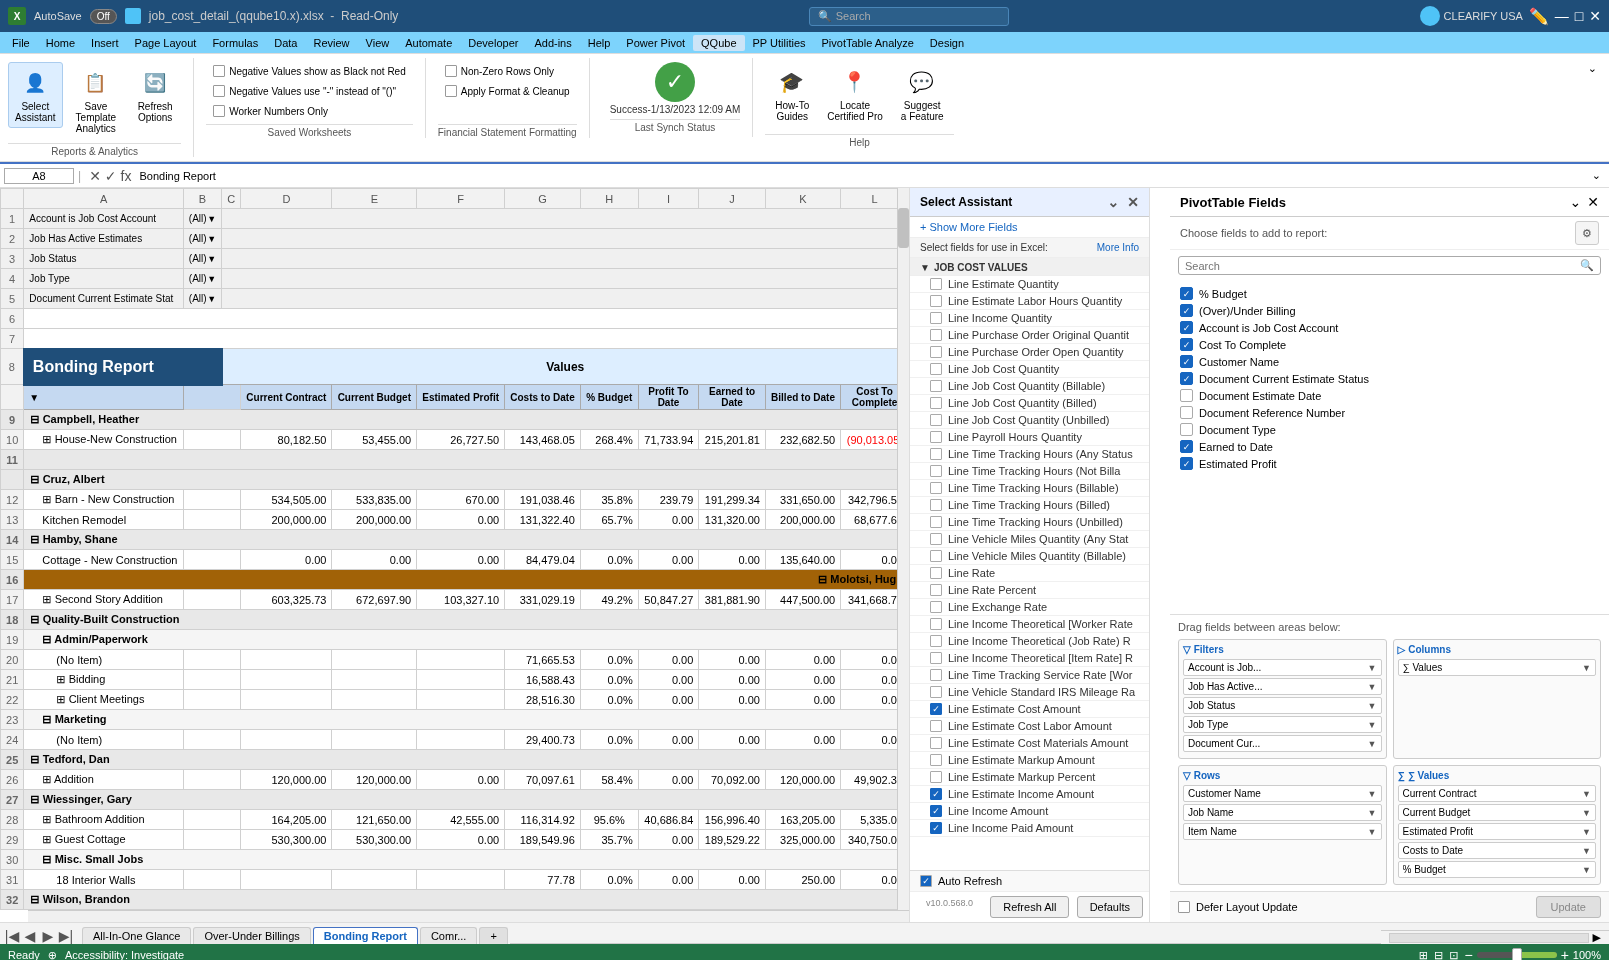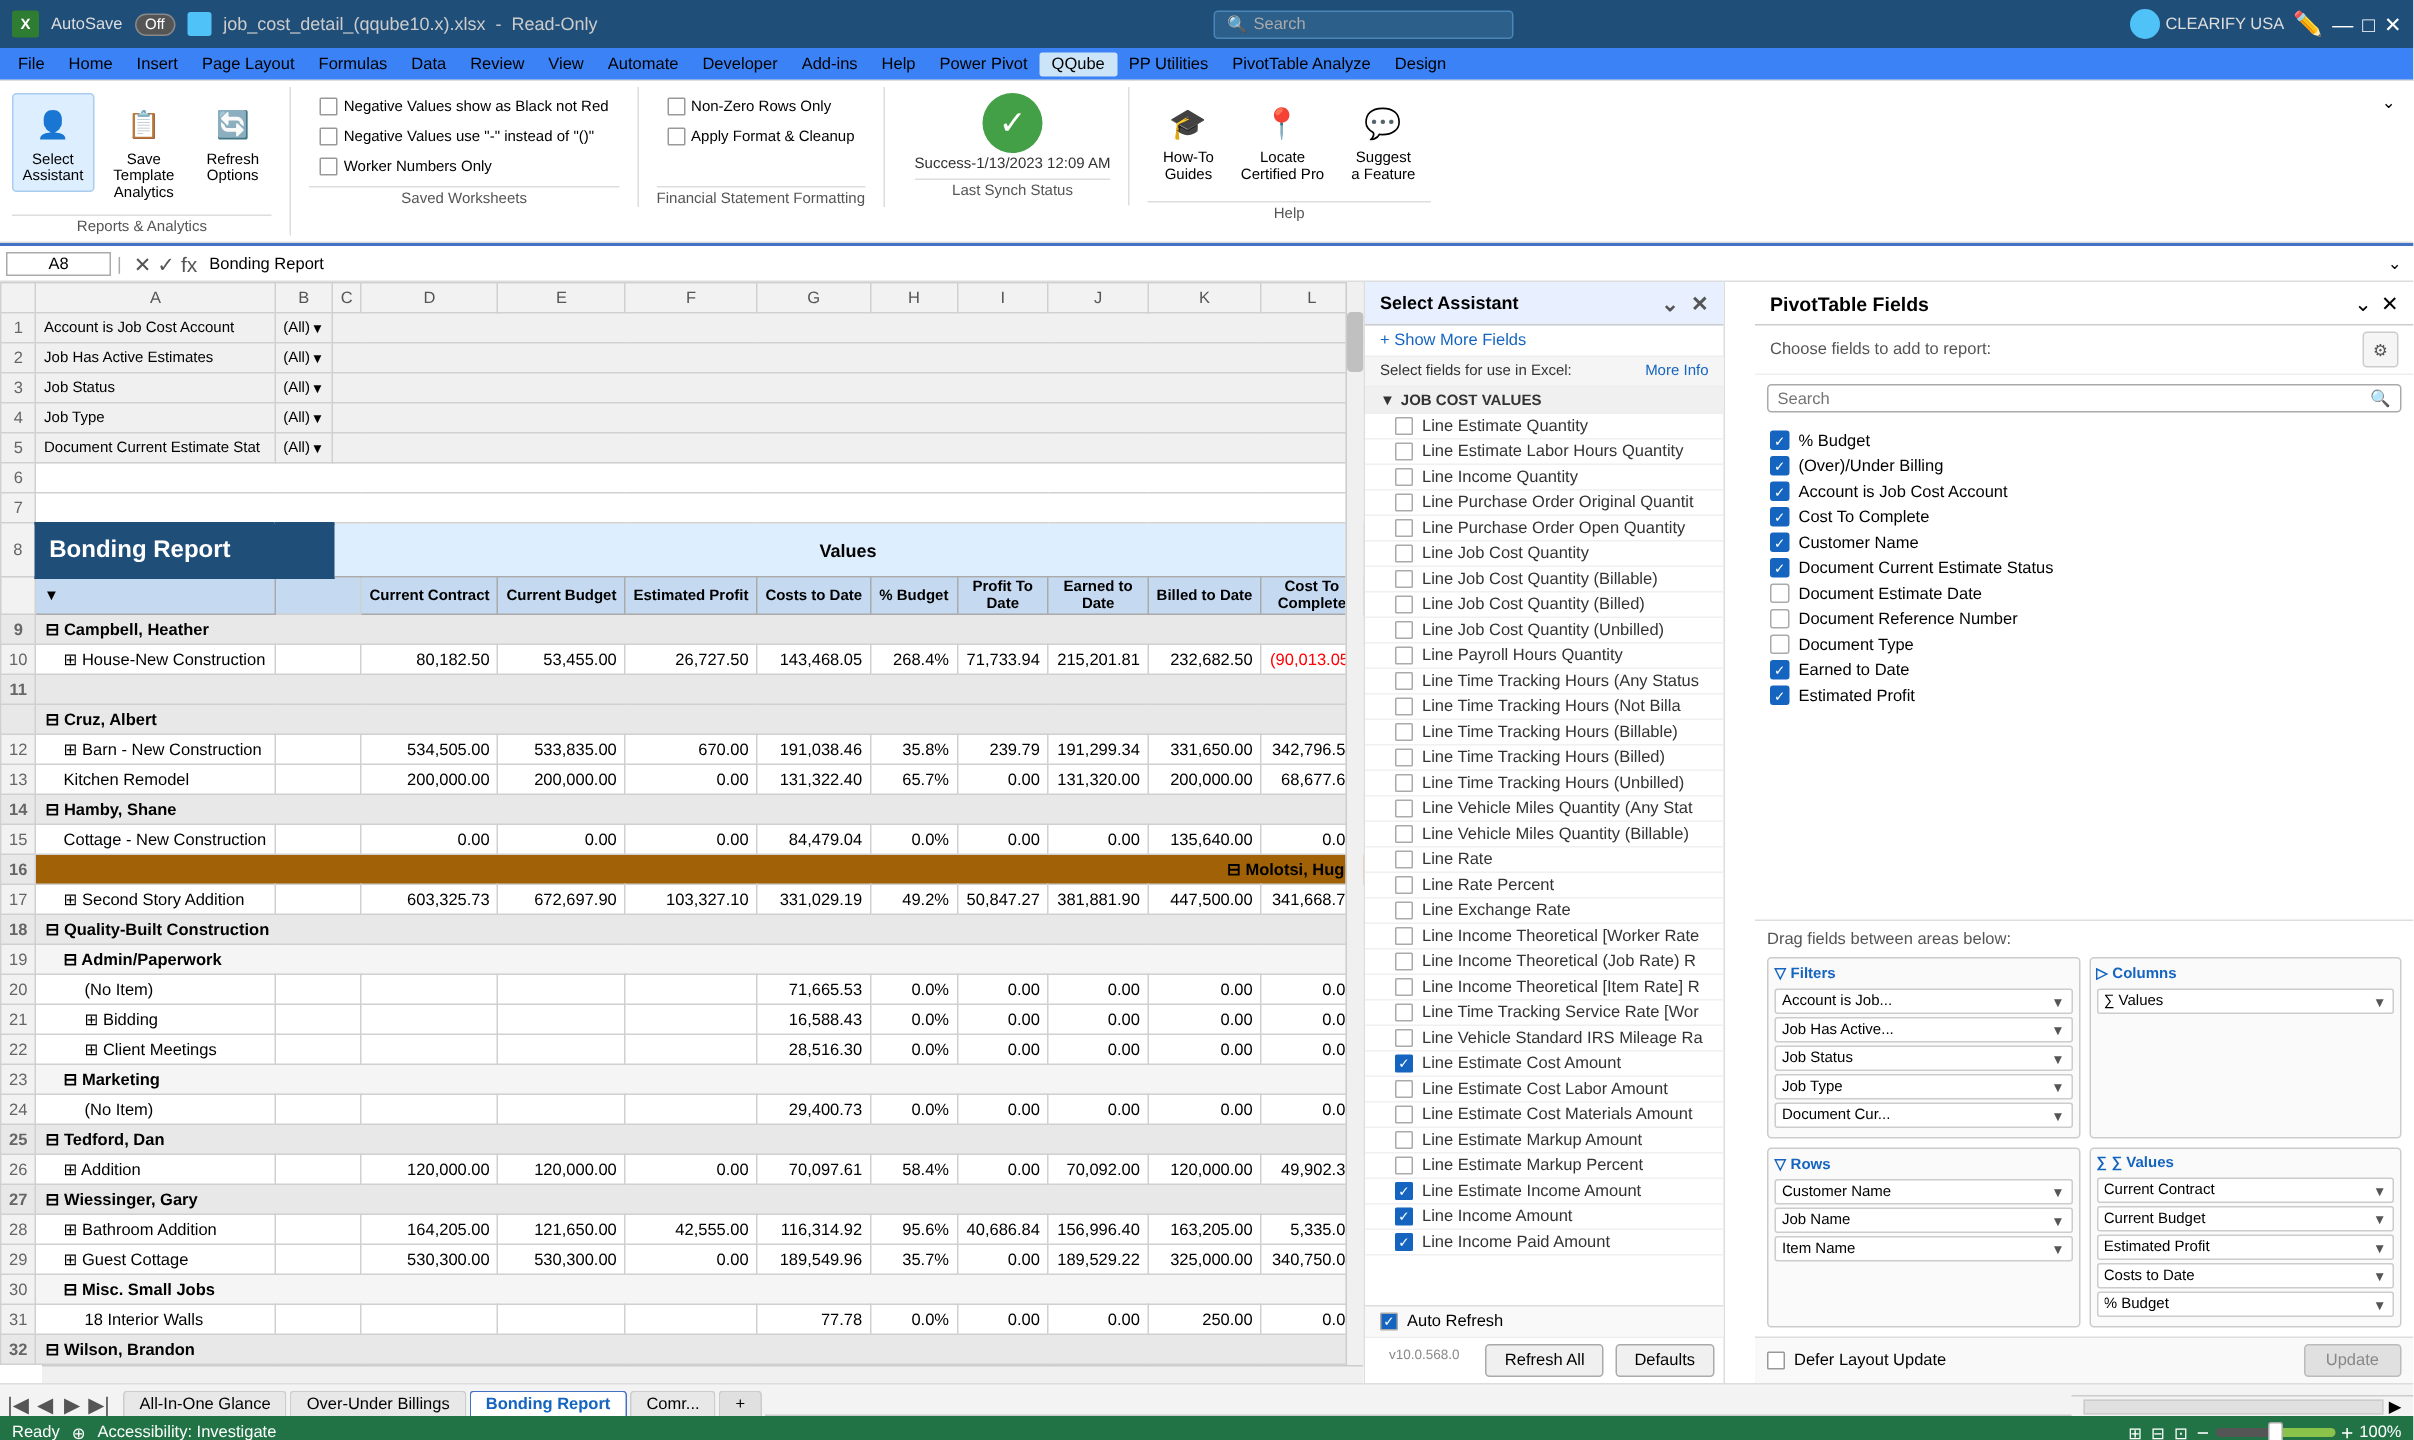--- a/index.html
+++ b/index.html
@@ -22,21 +22,21 @@
     .autosave-label { font-size: 11px; color: #ddd; }
     .toggle-btn { background: #555; border: 1px solid #888; border-radius: 10px; padding: 1px 6px; font-size: 10px; color: white; cursor: pointer; }
     .save-icon { width: 16px; height: 16px; background: #4fc3f7; border-radius: 2px; }
     .search-bar { background: #2c5f8a; border: 1px solid #4a86b8; border-radius: 3px; padding: 2px 8px; width: 200px; color: white; font-size: 11px; display: flex; align-items: center; gap: 4px; }
     .clearify-label { font-size: 11px; color: #ddd; display: flex; align-items: center; gap: 4px; }
     .clearify-icon { width: 20px; height: 20px; background: #4fc3f7; border-radius: 50%; }
 
     
     .menu-bar {
       height: 22px;
-      background: #3b82f6;
+      background: #7dd3fc;
       display: flex;
       align-items: center;
       padding: 0 4px;
       border-bottom: 1px solid #ddd;
     }
     .menu-item {
       padding: 2px 8px;
       font-size: 11px;
       cursor: pointer;
       border-radius: 2px;
@@ -945,21 +945,21 @@
         </tr>
 
         <tr>
           <td class="ss-row-header">28</td>
           <td style="padding-left:18px;">⊞ Bathroom Addition</td>
           <td colspan="2"></td>
           <td style="text-align:right;">164,205.00</td>
           <td style="text-align:right;">121,650.00</td>
           <td style="text-align:right;">42,555.00</td>
           <td style="text-align:right;">116,314.92</td>
-          <td style="text-align:right;margin-top:48px;">95.6%</td>
+          <td style="text-align:center;margin-top:48px;">95.6%</td>
           <td style="text-align:right;">40,686.84</td>
           <td style="text-align:right;">156,996.40</td>
           <td style="text-align:right;">163,205.00</td>
           <td style="text-align:right;">5,335.08</td>
         </tr>
 
         <tr>
           <td class="ss-row-header">29</td>
           <td style="padding-left:18px;">⊞ Guest Cottage</td>
           <td colspan="2"></td>

